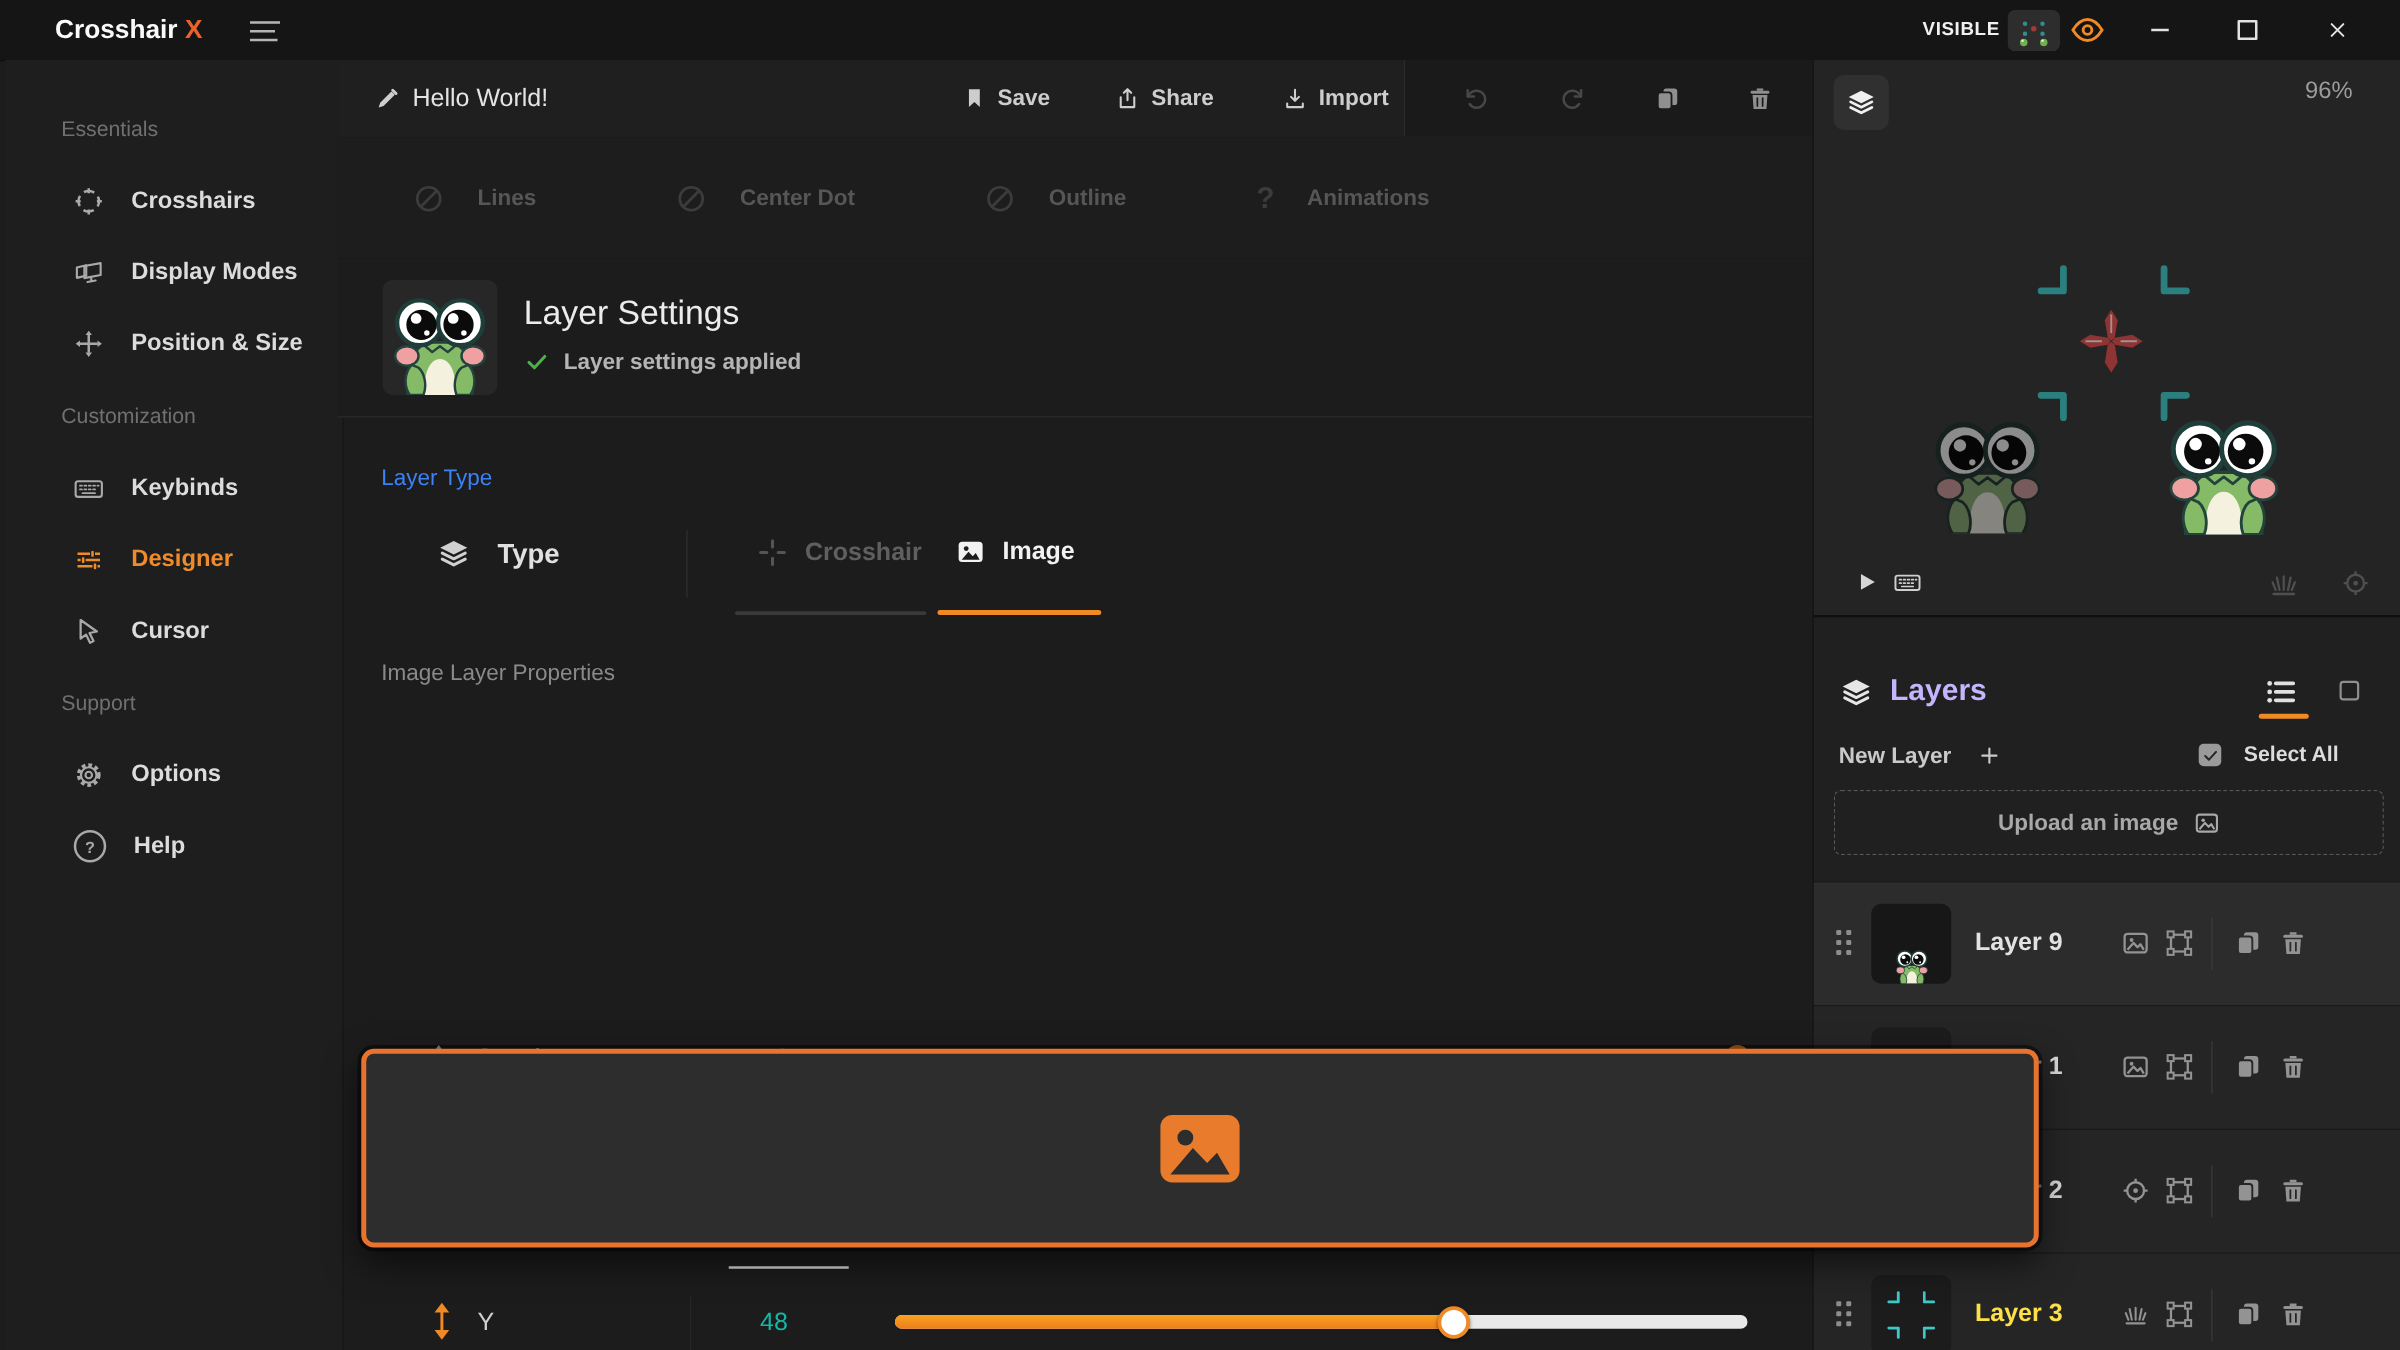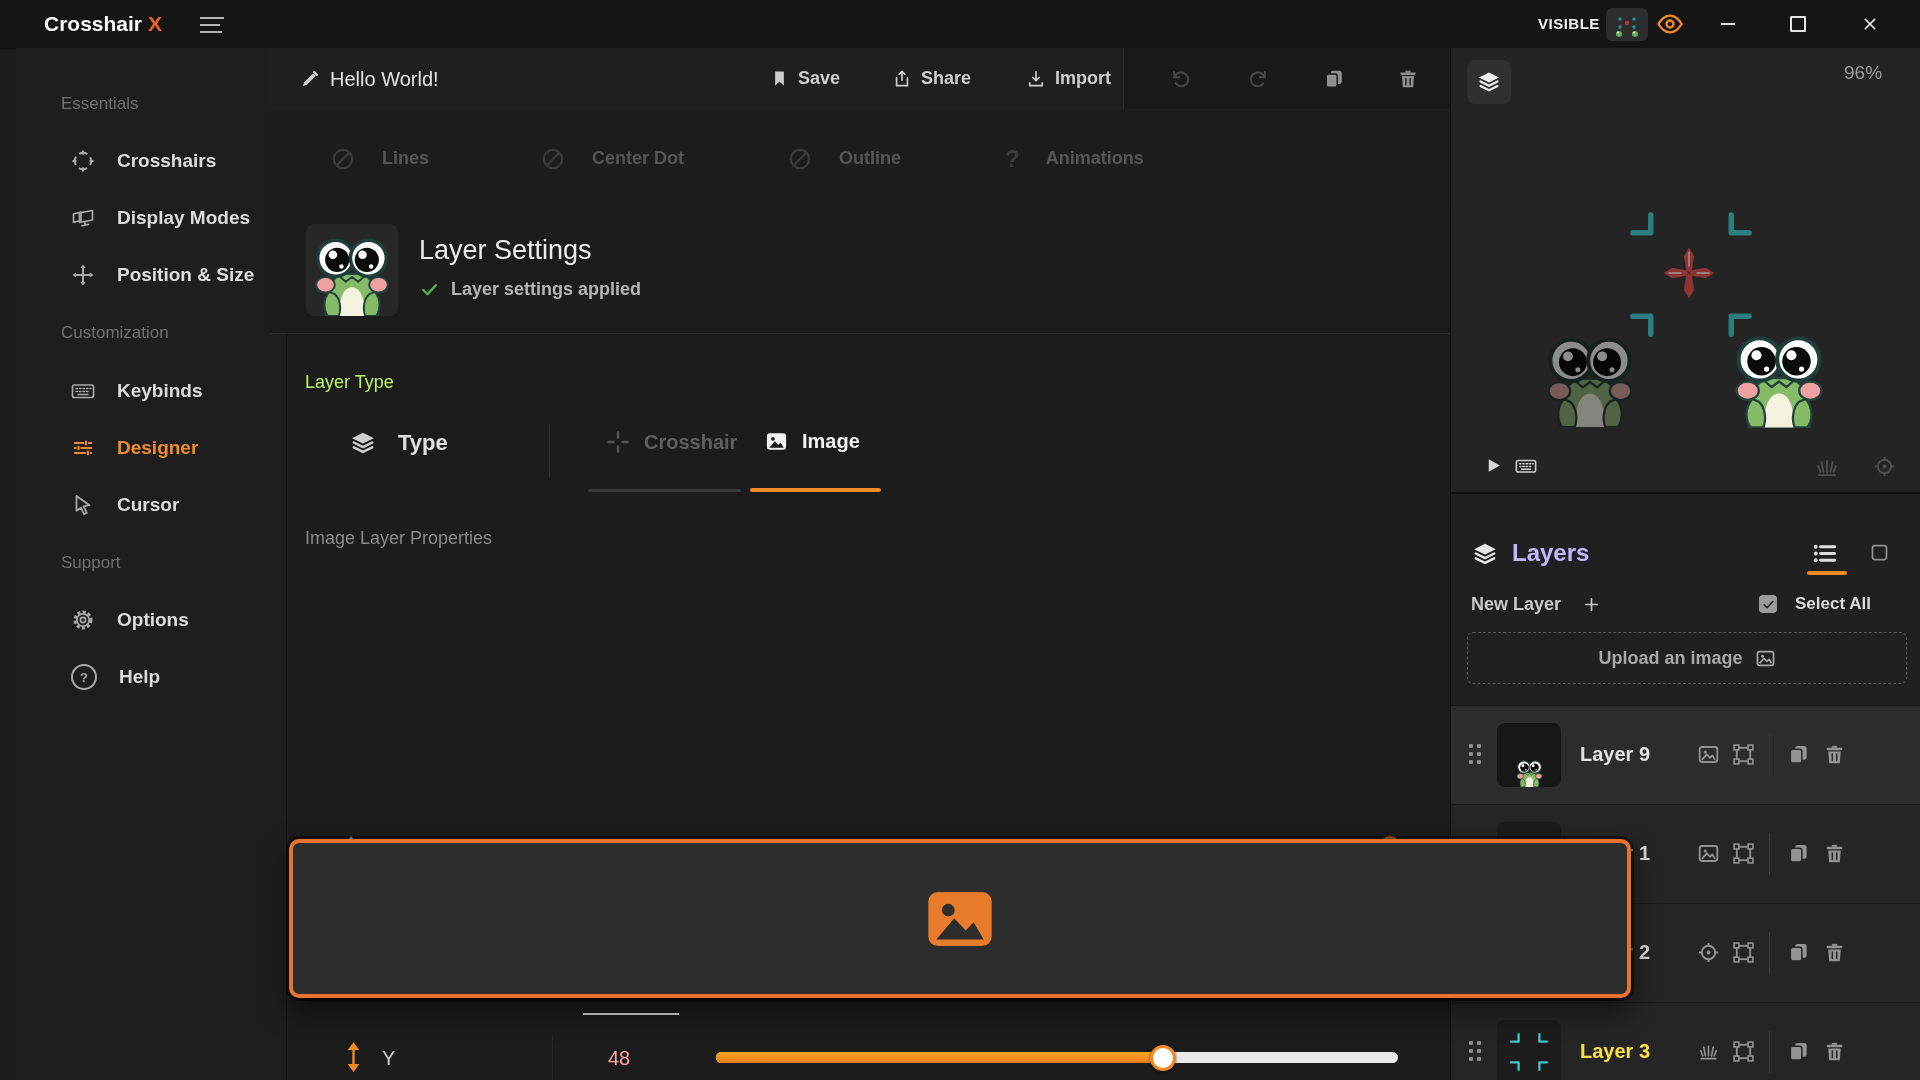--- a/index.html
+++ b/index.html
@@ -245,21 +245,21 @@
     <div class="abs" style="left:1778px;top:0;width:40px;height:48px;display:flex;align-items:center;justify-content:center;">
       <div style="width:12px;height:12px;border:2px solid #e2e2e2;border-radius:1px;"></div>
     </div>
     <div class="abs" style="left:1848px;top:0;width:44px;height:48px;display:flex;align-items:center;justify-content:center;color:#e2e2e2;">
       <svg width="16" height="16">
           <use href="#i-x"></use>
         </svg>
     </div>
   </div>
 
-  <div class="abs" style="left:16px;top:48px;width:270px;height:1032px;background:#1e1e1e;border-right:1px solid #141414;text-align:right;">
+  <div class="abs" style="left:4px;top:48px;width:270px;height:1032px;background:#1e1e1e;border-right:1px solid #141414;text-align:right;">
     <div class="sidelabel" style="top:46px;">Essentials</div>
 
     <div class="sideitem" style="top:100px;">
       <span style="color:#a9a9a9;">
           <svg width="24" height="24">
             <use href="#i-scope"></use>
           </svg>
         </span>
       <span>Crosshairs</span>
     </div>
@@ -421,21 +421,21 @@
     <div class="abs flex" style="left:150px;top:72px;gap:12px;">
       <span style="color:#4db04d;">
           <svg width="19" height="19">
             <use href="#i-check"></use>
           </svg>
         </span>
       <span style="font-size:18px;color:#b5b5b5;font-weight:bold;">Layer settings applied</span>
     </div>
   </div>
 
-  <div class="abs" style="left:305px;top:372px;font-size:18px;color:#bef264;text-align:center;">Layer Type</div>
+  <div class="abs" style="left:305px;top:372px;font-size:18px;color:#3b82f6;text-align:center;">Layer Type</div>
   <div class="abs flex" style="left:350px;top:430px;gap:22px;">
     <span style="color:#d0d0d0;">
         <svg width="26" height="26">
           <use href="#i-layers"></use>
         </svg>
       </span>
     <span style="font-size:22px;font-weight:600;color:#e0e0e0;">Type</span>
   </div>
   <div class="abs" style="left:549px;top:424px;width:1px;height:54px;background:#2e2e2e;"></div>
   <div class="abs flex" style="left:606px;top:430px;gap:14px;">
@@ -475,21 +475,21 @@
   <div class="abs" style="left:583px;top:1013px;width:96px;height:2px;background:#d9d9d9;"></div>
 
   <div class="abs" style="left:270px;top:1030px;width:1180px;height:50px;">
     <span class="abs" style="left:75px;top:11px;color:#f08a24;">
         <svg width="17" height="32">
           <use href="#i-updown"></use>
         </svg>
       </span>
     <span class="abs" style="left:112px;top:17px;font-size:20px;color:#cfcfcf;">Y</span>
     <div class="abs" style="left:282px;top:6px;width:1px;height:44px;background:#262626;"></div>
-    <span class="abs" style="left:338px;top:17px;font-size:20px;color:#fca5a5;">48</span>
+    <span class="abs" style="left:338px;top:17px;font-size:20px;color:#14b8a6;">48</span>
     <div class="abs" style="left:446px;top:22px;width:682px;height:11px;border-radius:6px;background:#e9e9e9;">
       <div style="width:447px;height:11px;border-radius:6px;background:linear-gradient(180deg,#f8a41f,#ee7d1b);"></div>
     </div>
     <div class="abs" style="left:880px;top:15px;width:20px;height:20px;border-radius:50%;background:#fff;border:3px solid #f08a24;box-shadow:0 1px 3px rgba(0,0,0,.5);"></div>
   </div>
 
   <div class="abs" style="left:1450px;top:48px;width:470px;height:444px;background:#242424;border-left:1px solid #101010;">
     <div class="abs" style="left:16px;top:12px;width:44px;height:44px;background:#303030;border-radius:8px;display:flex;align-items:center;justify-content:center;color:#f0f0f0;">
       <svg width="24" height="24">
           <use href="#i-layers"></use>

